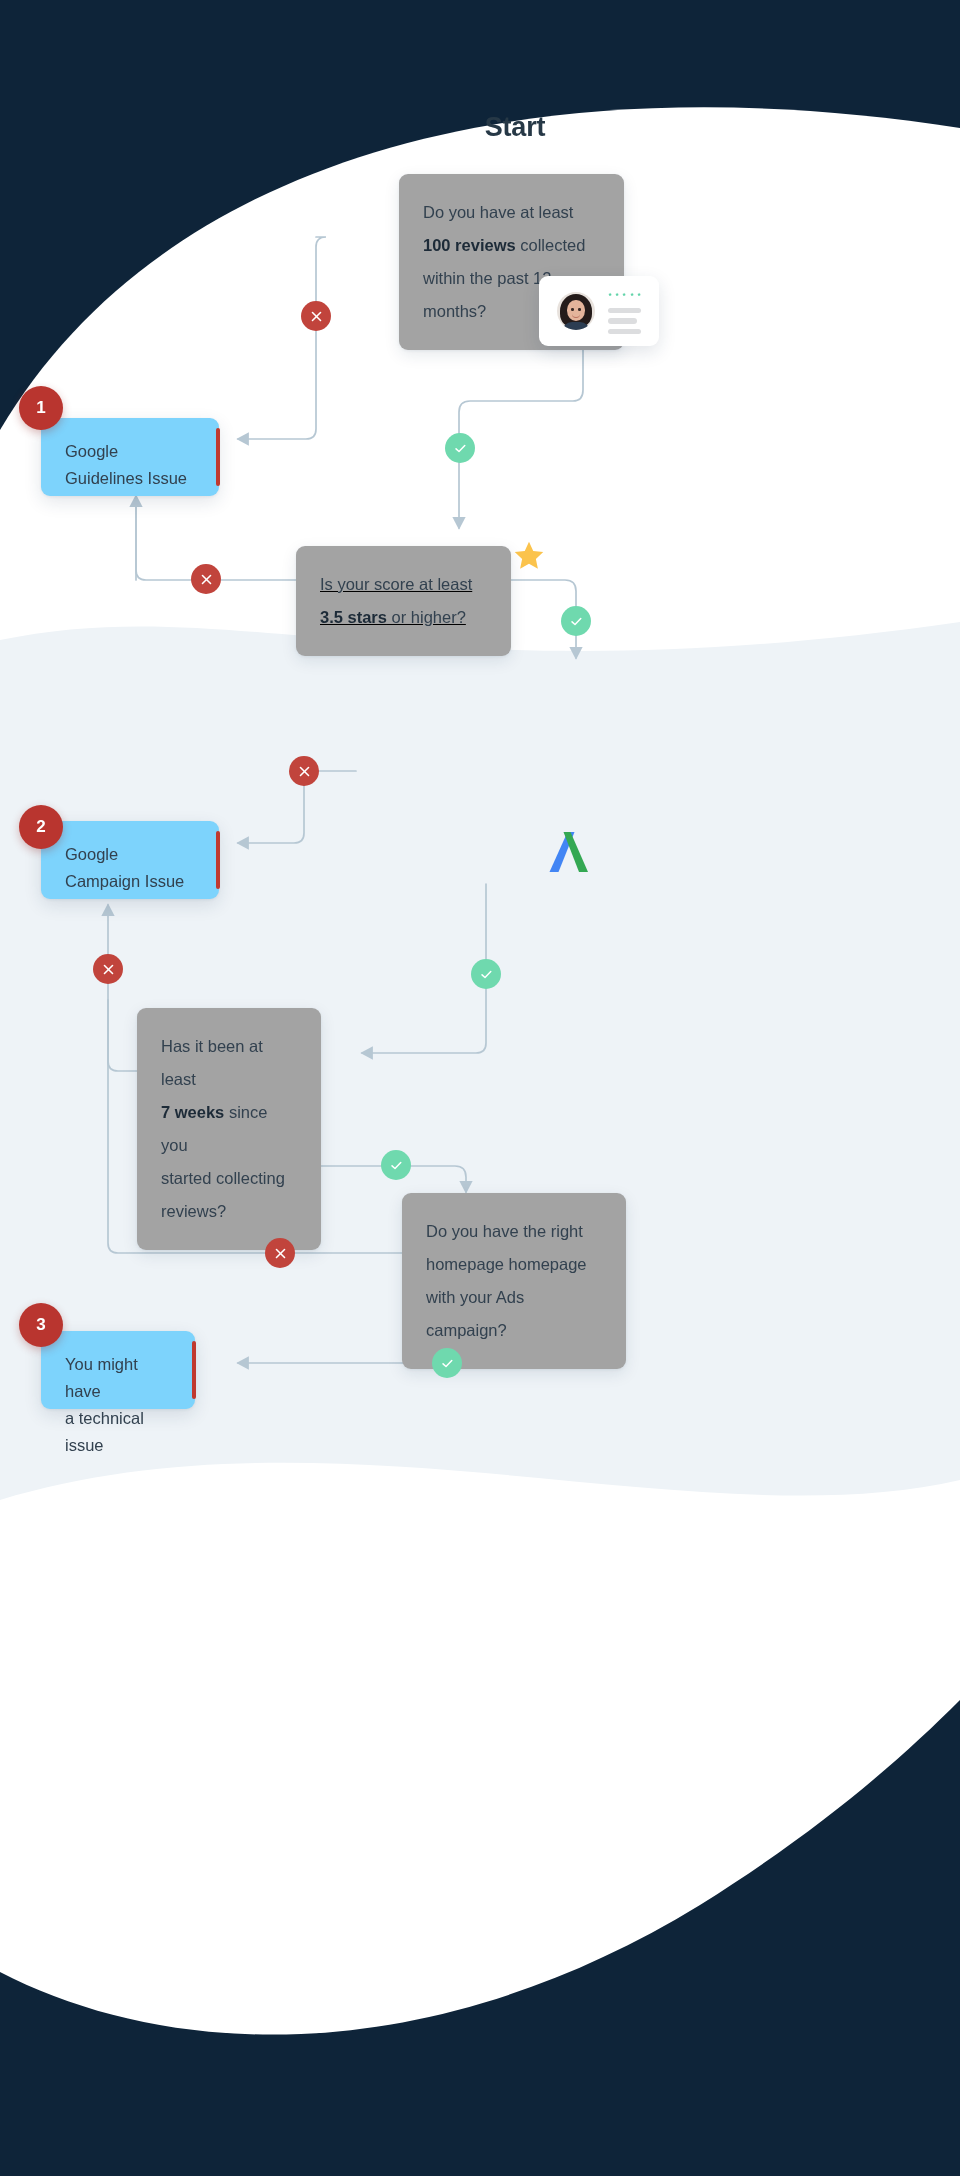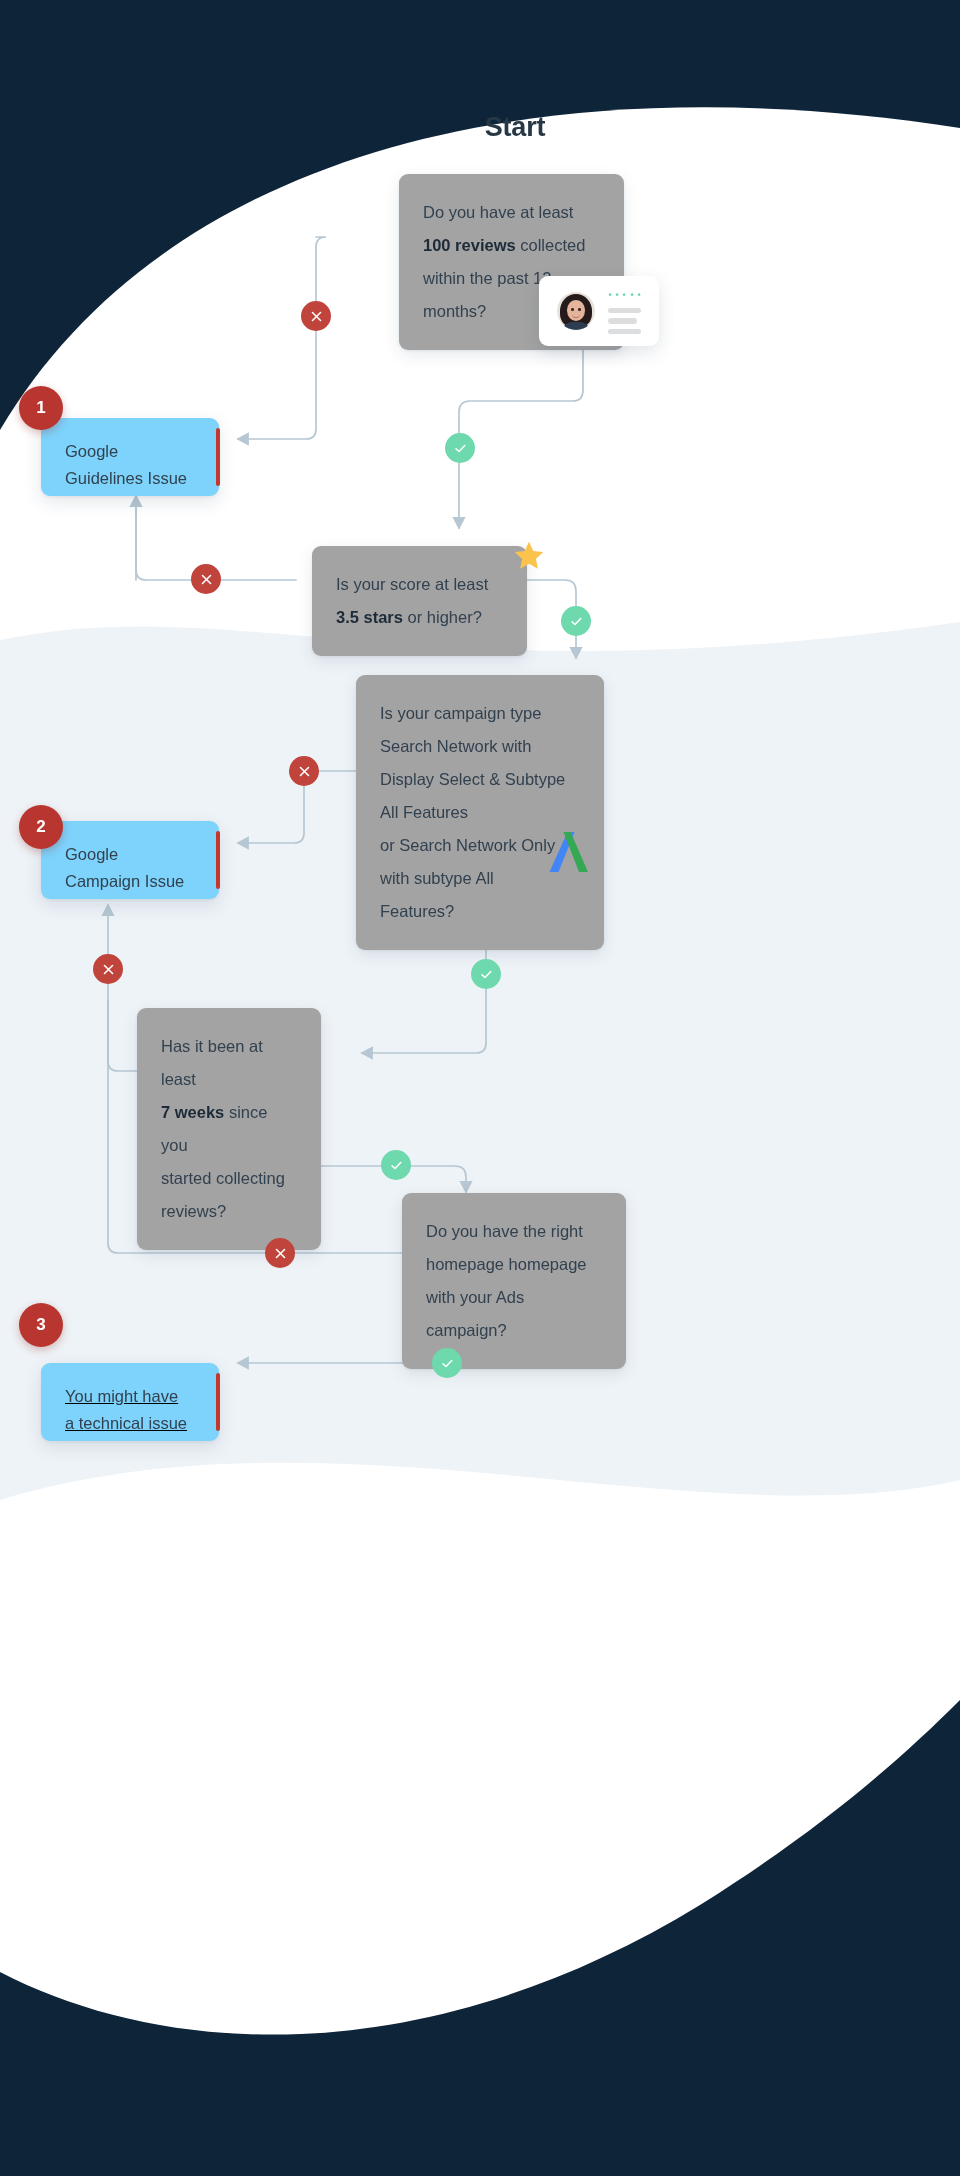--- a/index.html
+++ b/index.html
@@ -194,34 +194,25 @@
     </div>
   </div>
 
   <div class="card qcard" style="left:399px;top:174px;width:225px;">
     <div class="qtext">Do you have at least
 <b>100 reviews</b> collected
 within the past 12
 months?</div>
   </div>
 
-  <div class="card qcard" style="left:312px;top:546px;width:215px;">
+  <div class="card qcard" style="left:296px;top:546px;width:215px;text-decoration:underline;">
     <div class="qtext">Is your score at least
 <b>3.5 stars</b> or higher?</div>
   </div>
 
-  <div class="card qcard" style="left:356px;top:675px;width:248px;">
-    <div class="qtext">Is your campaign type
-Search Network with
-Display Select &amp; Subtype
-All Features
-or Search Network Only
-with subtype All
-Features?</div>
-  </div>
 
   <div class="card qcard" style="left:137px;top:1008px;width:184px;">
     <div class="qtext">Has it been at least
 <b>7 weeks</b> since you
 started collecting
 reviews?</div>
   </div>
 
   <div class="card qcard" style="left:402px;top:1193px;width:224px;">
     <div class="qtext">Do you have the right
@@ -246,21 +237,21 @@
   </div>
   <div class="badge" style="left:19px;top:386px;">1</div>
 
   <div class="outcome" style="left:41px;top:821px;width:178px;height:78px;">
     <div class="otext">Google
 Campaign Issue</div>
     <div class="redbar"></div>
   </div>
   <div class="badge" style="left:19px;top:805px;">2</div>
 
-  <div class="outcome" style="left:41px;top:1363px;width:178px;height:78px;text-decoration:underline;">
+  <div class="outcome" style="left:41px;top:1331px;width:154px;height:78px;">
     <div class="otext">You might have
 a technical issue</div>
     <div class="redbar"></div>
   </div>
   <div class="badge" style="left:19px;top:1303px;">3</div>
 
   <div id="marker-layer">
       <div class="marker no" title="No" style="left: 301px; top: 301px;">
         <svg width="11" height="11" viewBox="0 0 12 12">
           <path d="M1.6 1.6 L10.4 10.4 M10.4 1.6 L1.6 10.4" stroke="#fff" stroke-width="1.7" stroke-linecap="round" fill="none"></path>

